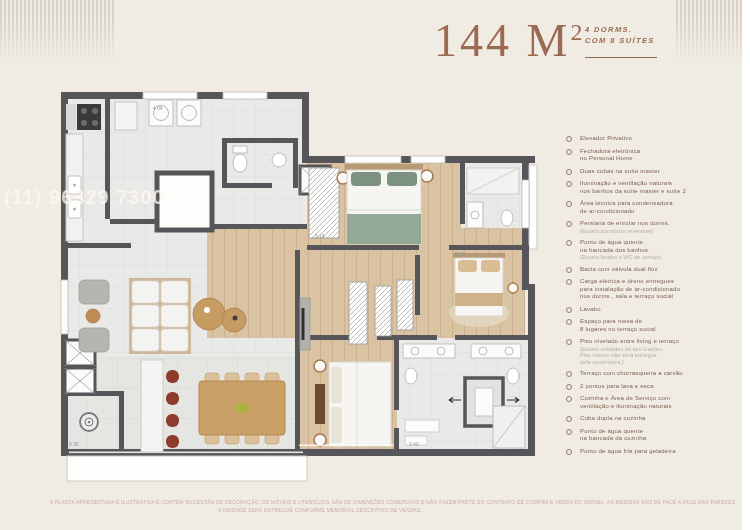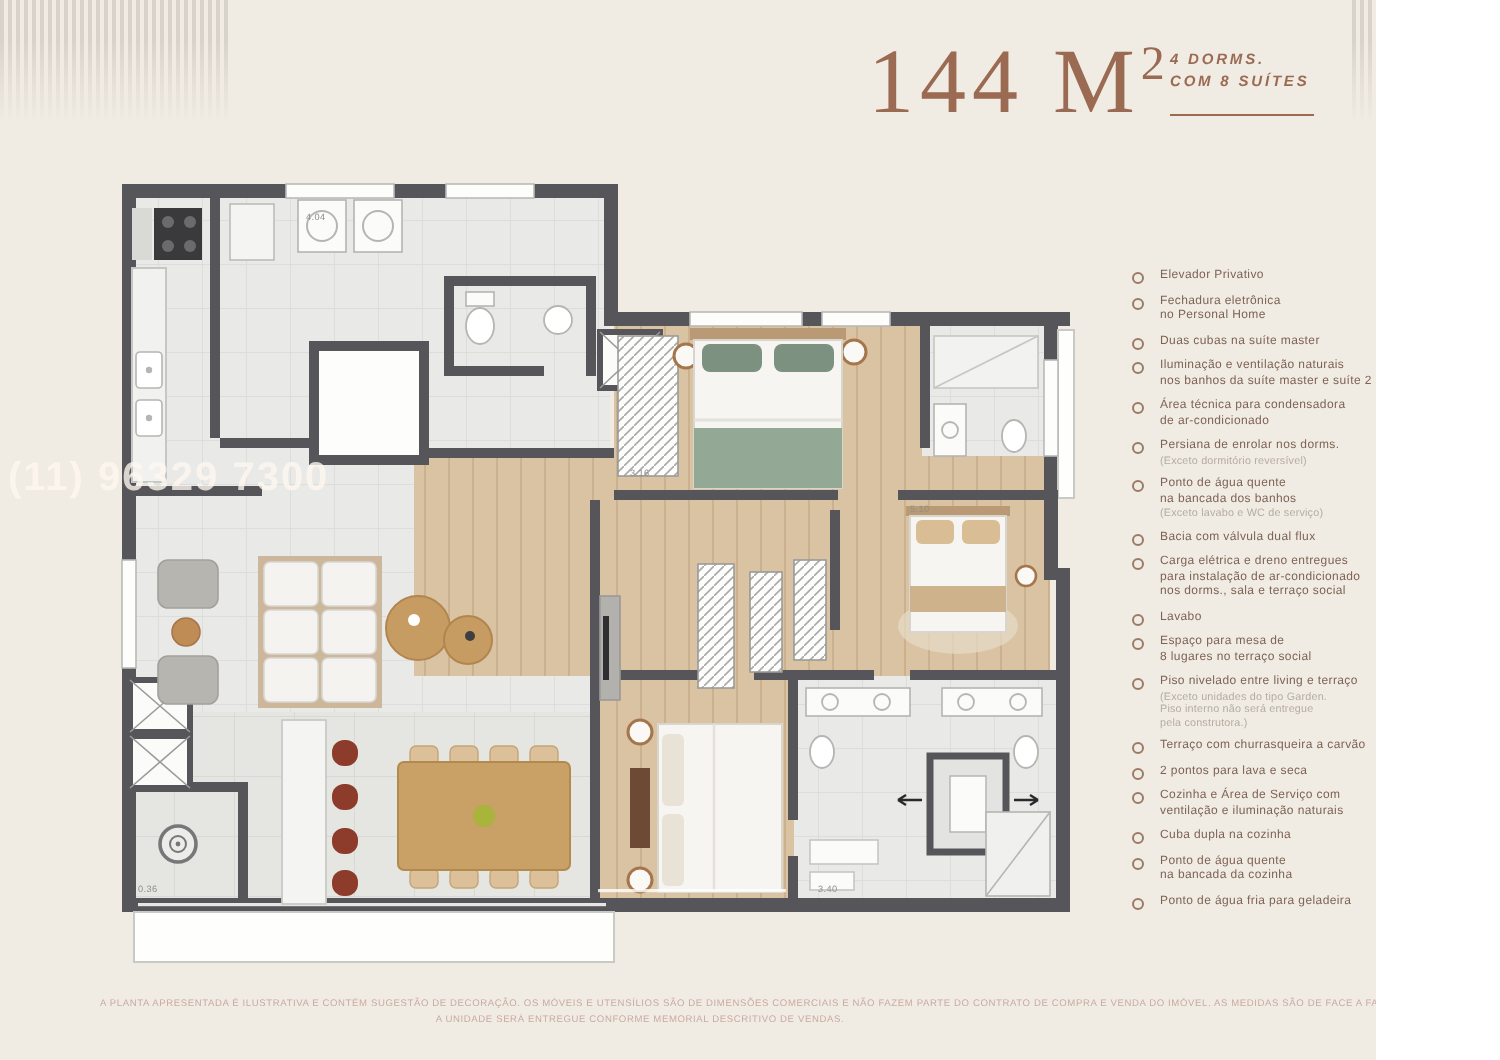--- a/index.html
+++ b/index.html
@@ -1,16 +1,16 @@
 <!DOCTYPE html>
 <html><head>
 <meta charset="utf-8">
 <style>
   html,body{margin:0;padding:0;}
-  .page{position:relative;width:688px;height:530px;background:#f1ece3;overflow:hidden;
+  .page{position:relative;width:742px;height:530px;background:#f1ece3;overflow:hidden;
         font-family:"Liberation Sans",sans-serif;}
   
   .stripes{position:absolute;top:0;height:62px;
            background:repeating-linear-gradient(90deg,#d9d2c9 0 2px,#f1ece3 2px 4px);}
   .stripes::after{content:"";position:absolute;inset:0;
            background:linear-gradient(to bottom,rgba(241,236,227,0) 30%,#f1ece3 100%);}
   .stripes.left{left:0;width:114px;}
   .stripes.right{left:676px;width:74px;}
 
   
@@ -18,21 +18,21 @@
               font-family:"Liberation Serif",serif;font-size:46px;font-weight:400;
               letter-spacing:3px;line-height:1;}
   .area-title sup{font-size:24px;letter-spacing:0;}
   .subtitle{position:absolute;left:585px;top:24px;color:#9b6a52;font-size:7.5px;
             font-weight:700;letter-spacing:1.4px;line-height:1.5;font-style:italic;}
   .subtitle-rule{position:absolute;left:585px;top:57px;width:72px;height:0;
             border-top:1px solid #9b6a52;}
 
   
   .watermark{position:absolute;left:4px;top:186px;z-index:30;font-size:20px;font-weight:600;
-             letter-spacing:1px;color:rgba(255,247,240,0.78);white-space:nowrap;margin-top:42px;}
+             letter-spacing:1px;color:rgba(255,247,240,0.78);white-space:nowrap;}
 
   
   .plan{position:absolute;left:57px;top:88px;width:484px;height:405px;}
   .plan svg{position:absolute;left:0;top:0;}
   .dim{position:absolute;font-size:4.6px;color:#8d8d8b;letter-spacing:0.2px;z-index:5;}
 
   
   .features{position:absolute;left:566px;top:135px;width:182px;
             display:flex;flex-direction:column;gap:5px;list-style:none;margin:0;padding:0;}
   .feature{display:flex;align-items:flex-start;}

